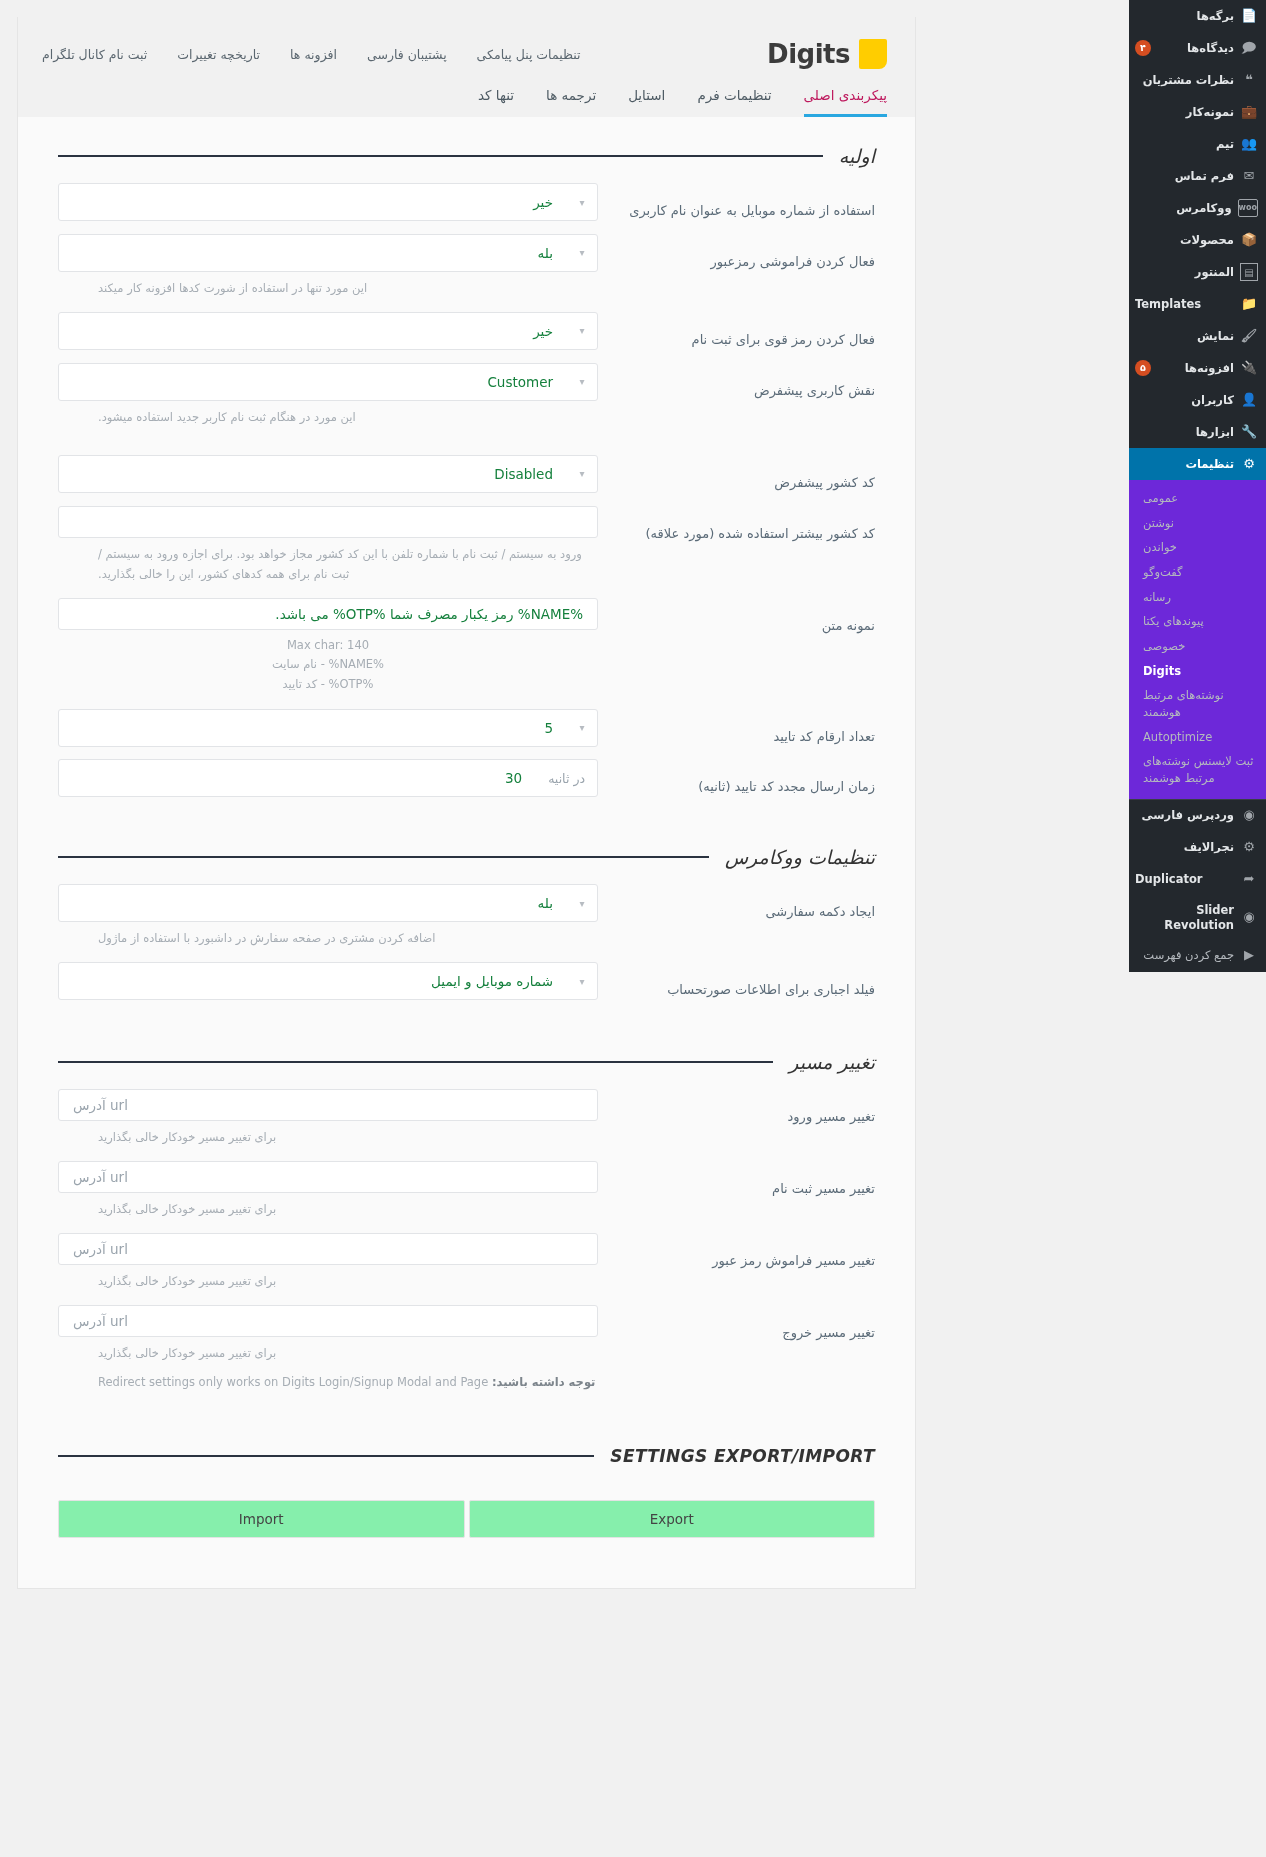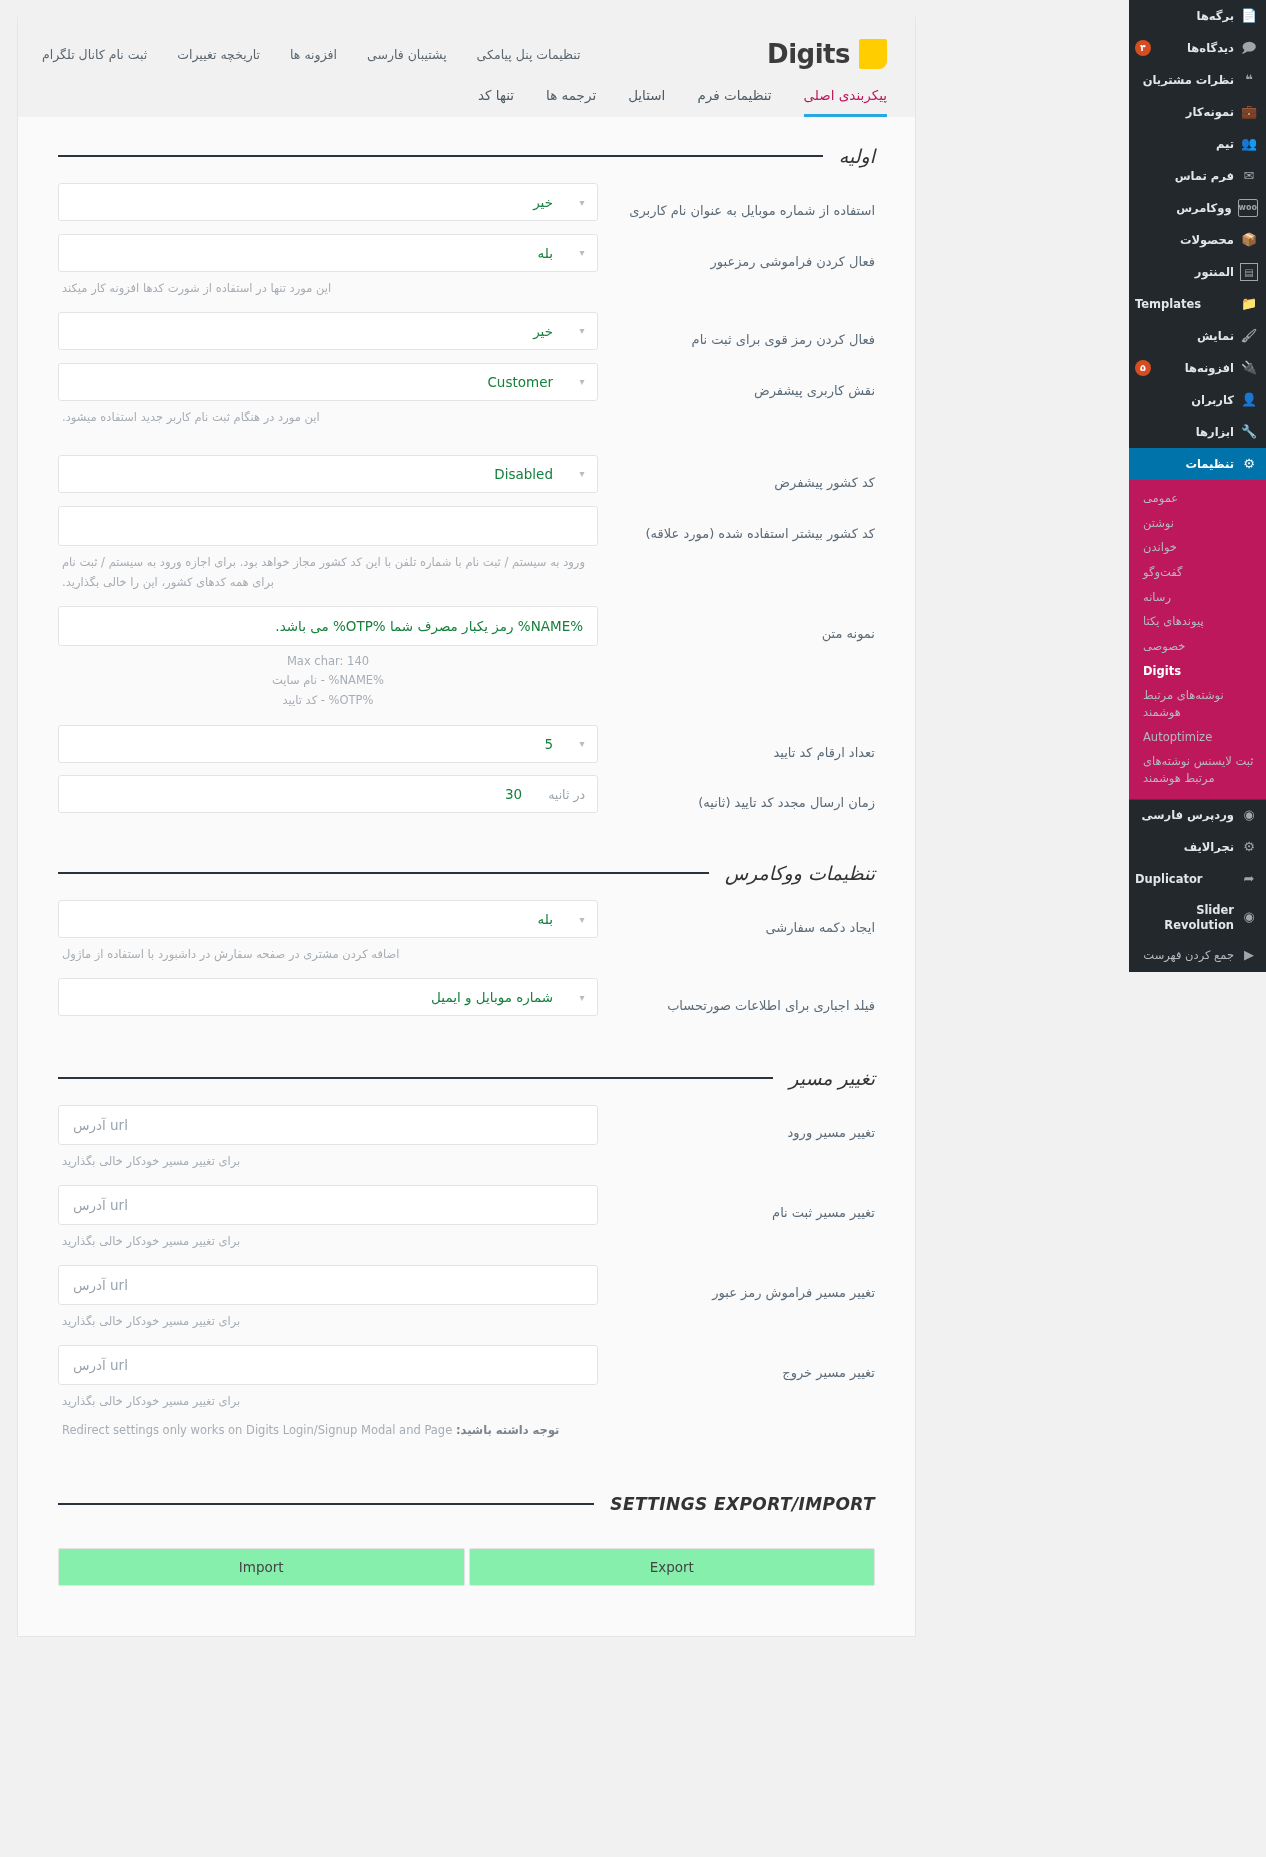--- a/index.html
+++ b/index.html
@@ -68,21 +68,21 @@
     background: #d54e21;
     color: #fff;
     font-size: 9.5px;
     text-align: center;
     padding: 0 4px;
     font-weight: bold;
     margin-right: 3px;
     vertical-align: middle;
   }
   #submenu {
-    background: #be185d;
+    background: #6d28d9;
     padding: 6px 0 8px 0;
   }
   .submenu-item {
     padding: 4px 10px 4px 14px;
     color: #b4b9be;
     font-size: 11.5px;
     text-align: left;
     line-height: 1.45;
     cursor: pointer;
   }
@@ -234,28 +234,29 @@
     width: 30px;
     flex: 0 0 30px;
     display: flex;
     align-items: center;
     justify-content: center;
     color: #b7bcc2;
     font-size: 10px;
   }
   .fld.input .val.placeholder { color: #9aa4ad; }
   .fld.input .val.left { text-align: left; }
-  .fld.tall { height: 40px; }
+  .fld.tall { height: 32px; }
   .help {
     font-size: 11.5px;
     color: #a6adb4;
     text-align: left;
     padding: 6px 2px 2px 4px;
     line-height: 1.75;
     direction: rtl;
+    margin-left: 36px;
   }
   .help b { color: #7d858c; }
   .help-lines { font-size: 11.5px; color: #a6adb4; text-align: left; padding: 6px 4px 2px 4px; line-height: 1.7; }
   .help-lines div { direction: ltr; text-align: center; }
 
   .spacer-sm { height: 14px; }
 
   
   .btn-row {
     display: flex;

